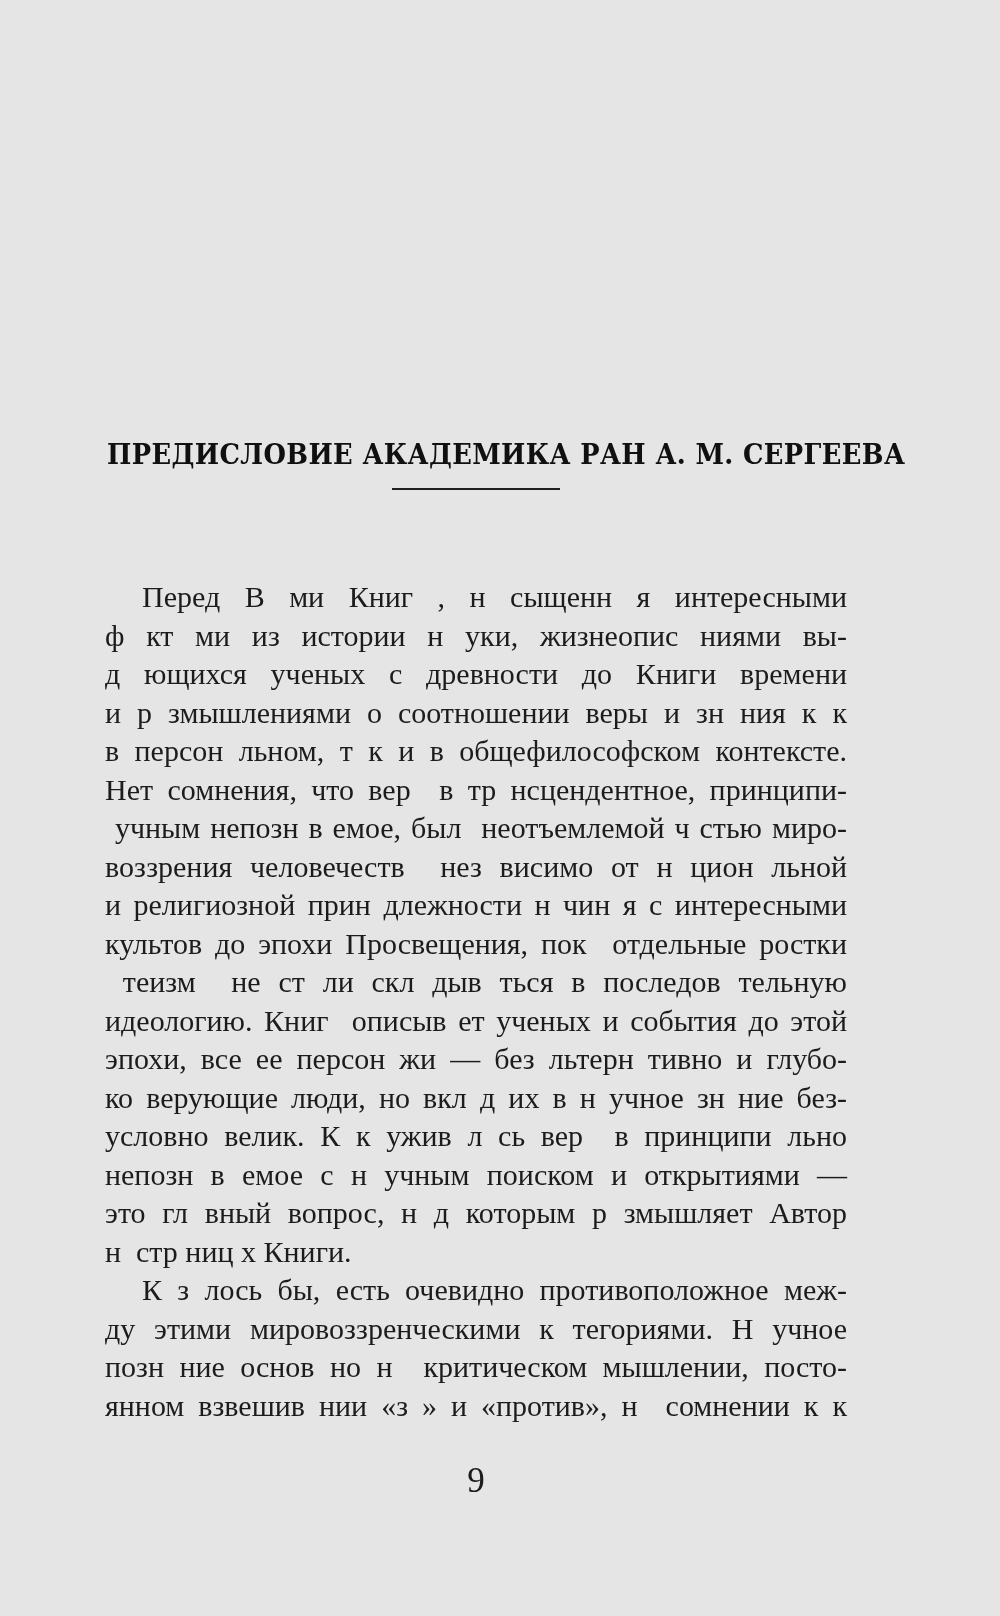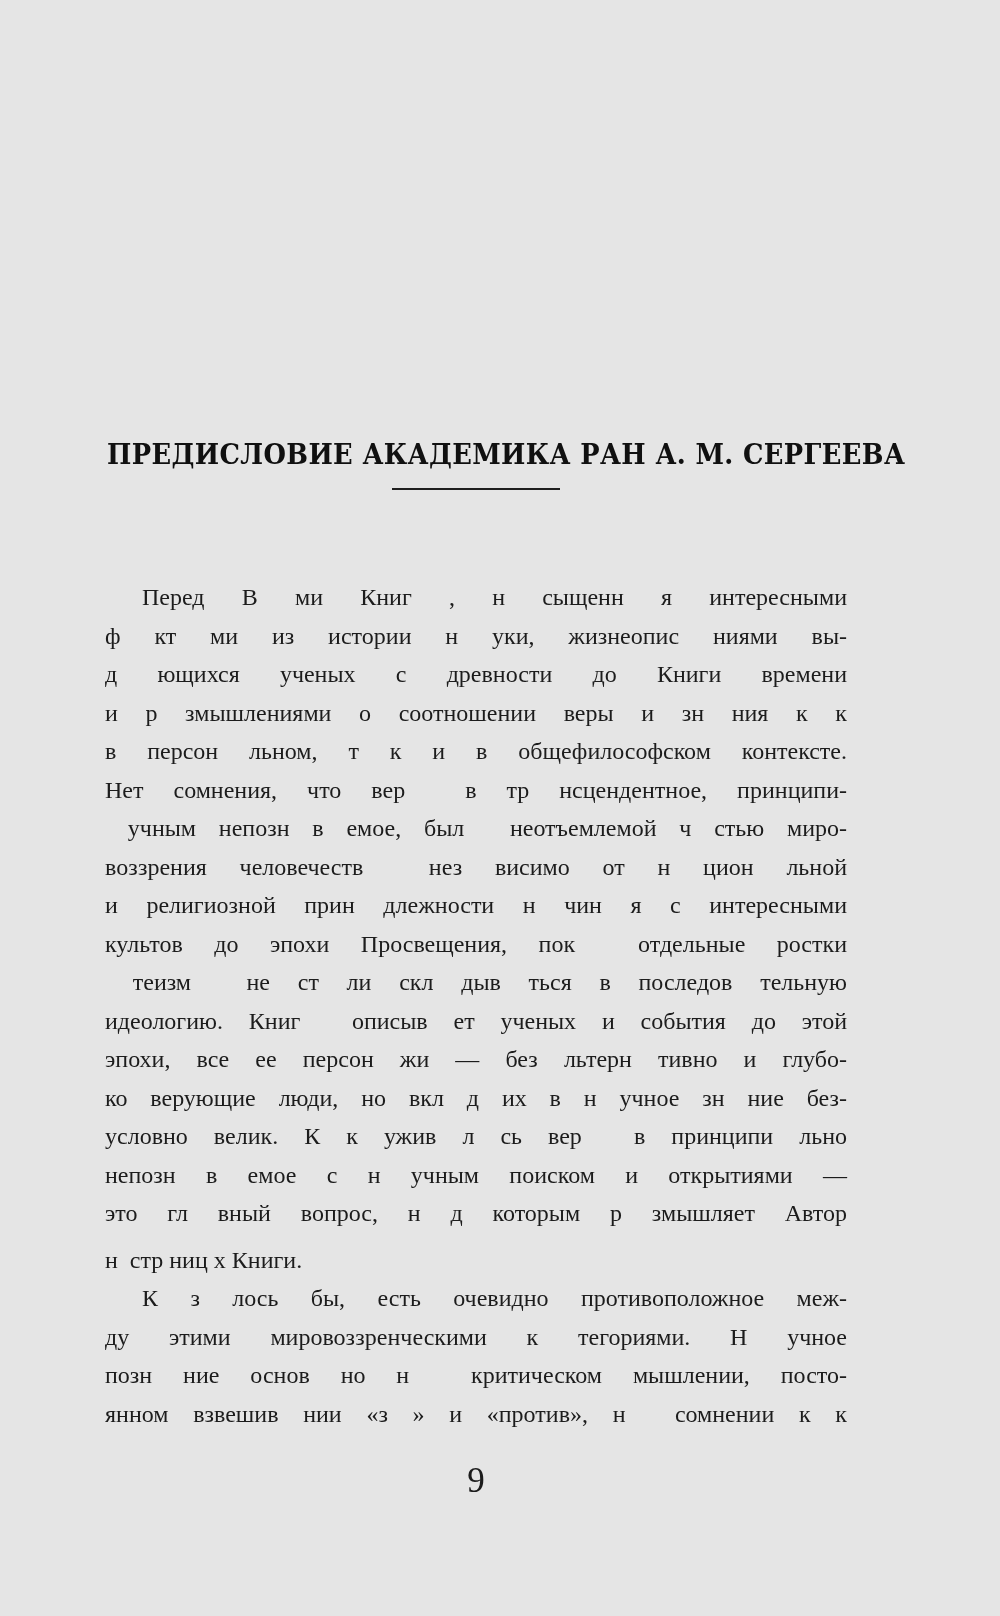--- a/index.html
+++ b/index.html
@@ -37,33 +37,32 @@
     top: 488px;
     width: 168px;
     height: 2px;
     background: #1f1f1f;
   }
   .body-text {
     position: absolute;
     left: 105px;
     top: 578px;
     width: 742px;
-    font-size: 24px;
+    font-size: 30px;
     color: #1c1c1c;
   }
   .line {
     line-height: 38.5px;
     white-space: pre-wrap;
     text-align: justify;
     text-align-last: justify;
   }
   .line.noj {
     text-align: left;
     text-align-last: left;
-    margin-top: 8px;
   }
   .line.indent {
     text-indent: 37px;
   }
   .page-number {
     position: absolute;
     left: 105px;
     top: 1462px;
     width: 742px;
     text-align: center;

